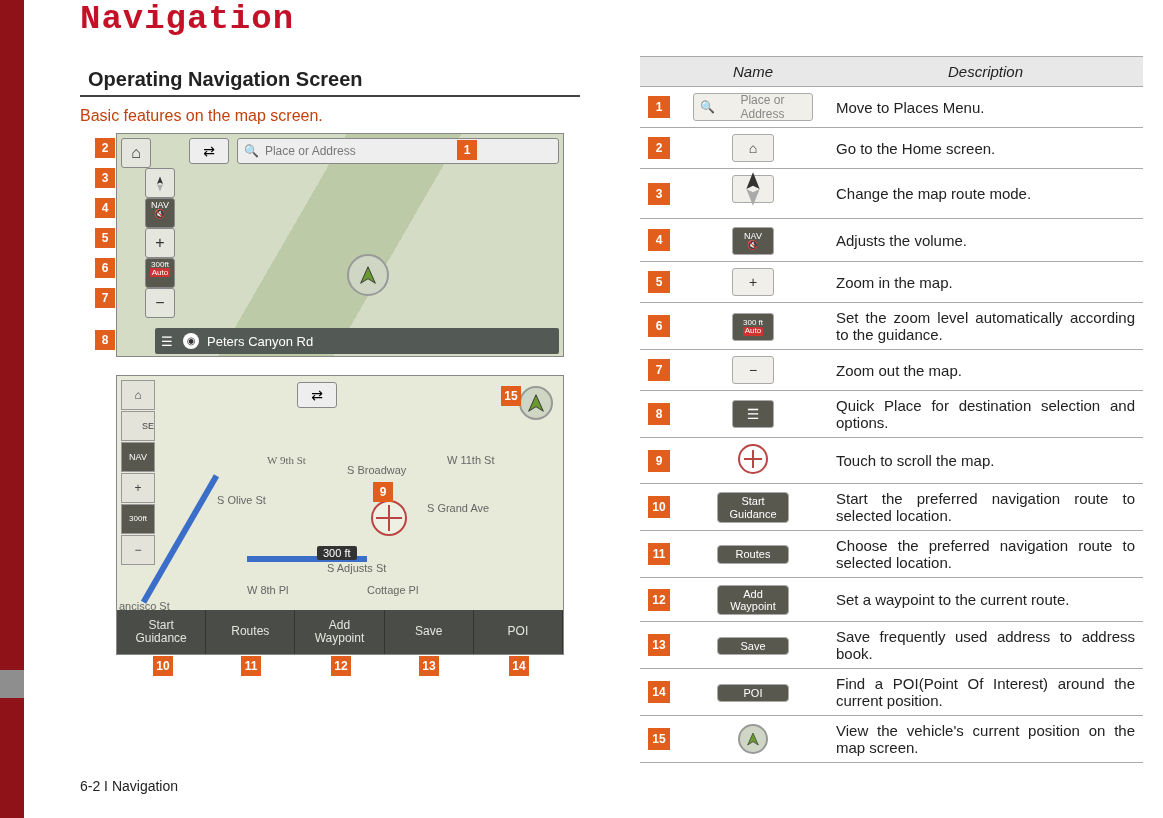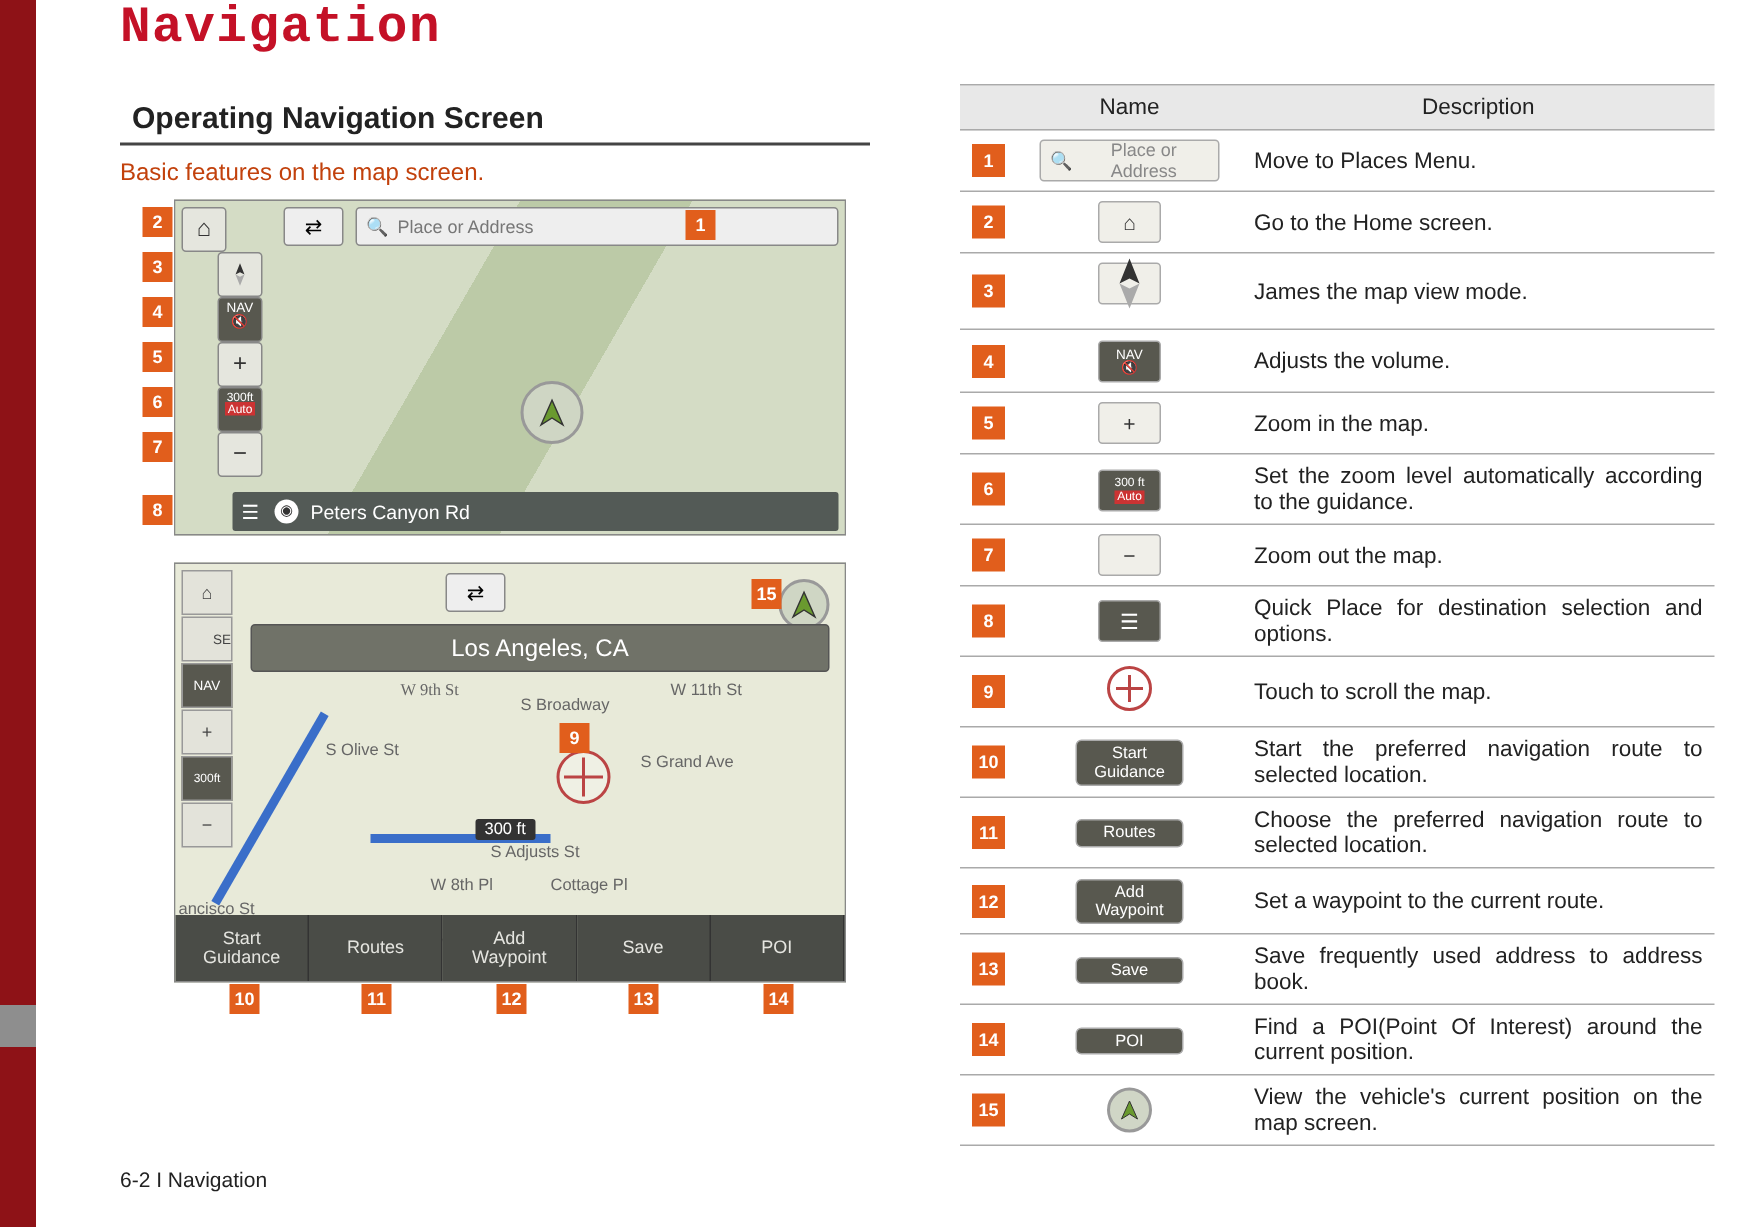--- a/index.html
+++ b/index.html
@@ -84,21 +84,21 @@
   .bottom-btns { position:absolute; left:0; right:0; bottom:0; height:44px; display:flex; }
   .bbtn { flex:1; background:#4a4c47; color:#e5e5e0; font-size:12px; display:flex; align-items:center; justify-content:center; border-right:1px solid #333; text-align:center; line-height:1.1; padding:0 2px; }
   .scale-tag { position:absolute; left:200px; top:170px; background:#333; color:#fff; font-size:11px; padding:1px 6px; border-radius:2px; }
   .scroll-cursor { position:absolute; left:254px; top:124px; width:36px; height:36px; border-radius:50%; border:2px solid #b44; background:rgba(255,255,255,.3); }
   .scroll-cursor::before, .scroll-cursor::after { content:''; position:absolute; background:#b44; }
   .scroll-cursor::before { left:50%; top:10%; width:2px; height:80%; margin-left:-1px; }
   .scroll-cursor::after { top:50%; left:10%; height:2px; width:80%; margin-top:-1px; }
 
   
   table.feature-table { width: 100%; border-collapse: collapse; font-size: 15px; color:#222; }
-  table.feature-table th { background:#e8e8e8; font-weight:normal; padding:6px 8px; border-bottom:1px solid #aaa; border-top:1px solid #aaa; }
+  table.feature-table th { background:#e8e8e8; font-weight:normal; padding:6px 8px; border-bottom:1px solid #aaa; border-top:1px solid #aaa;font-style:italic; }
   table.feature-table td { padding: 6px 8px; border-bottom: 1px solid #aaa; vertical-align: middle; }
   table.feature-table td.num-cell { width: 34px; text-align:center; }
   table.feature-table td.name-cell { width: 150px; text-align:center; }
   .num-badge { display:inline-block; width:22px; height:22px; background:#e15e1c; color:#fff; font-size:12px; font-weight:bold; line-height:22px; text-align:center; }
 
   
   .icon-box { display:inline-flex; width:42px; height:28px; background:#f0efe9; border:1px solid #aaa; border-radius:3px; align-items:center; justify-content:center; font-size:14px; color:#333; }
   .icon-box.dark { background:#58584f; color:#fff; font-size:11px; line-height:1.1; padding:2px 4px; height:auto; width:auto; min-width:72px; border-radius:4px; }
   .icon-box.wide { width: 120px; font-size:12px; color:#888; justify-content:flex-start; padding:0 6px; gap:4px; }
   .icon-scroll { width:30px; height:30px; border-radius:50%; border:2px solid #b44; position:relative; display:inline-block; }
@@ -177,32 +177,31 @@
           <div class="tb">+</div>
           <div class="tb" style="font-size:8px; background:#58584f; color:#fff;">300ft<br><span style="background:#c33;">Auto</span></div>
           <div class="tb">−</div>
         </div>
         <div style="position:absolute; top:6px; left:180px; width:40px; height:26px; background:#eee; border:1px solid #888; border-radius:3px; text-align:center; line-height:24px; font-size:14px;">⇄</div>
         <div class="loc-arrow s2-loc">
           <svg viewBox="0 0 24 24">
               <polygon points="12,3 20,21 12,16 4,21" fill="#6a9a2f" stroke="#333"></polygon>
             </svg>
         </div>
-        <div class="city-banner">Los Angeles, CA</div>
 
         <div class="route-line" style="left:60px; top:90px; height:146px; transform:rotate(30deg);"></div>
         <div class="route-line" style="left:130px; top:180px; width:120px; height:6px;"></div>
 
         <span class="street-lbl" style="left:150px; top:78px;font-family:Liberation Serif, serif;">W 9th St</span>
         <span class="street-lbl" style="left:230px; top:88px;">S Broadway</span>
         <span class="street-lbl" style="left:330px; top:78px;">W 11th St</span>
         <span class="street-lbl" style="left:100px; top:118px;">S Olive St</span>
         <span class="street-lbl" style="left:310px; top:126px;">S Grand Ave</span>
         <span class="street-lbl" style="left:210px; top:186px;">S Adjusts St</span>
-        <span class="street-lbl" style="left:130px; top:208px;margin-left:40px;">W 8th Pl</span>
+        <span class="street-lbl" style="left:130px; top:208px;">W 8th Pl</span>
         <span class="street-lbl" style="left:250px; top:208px;">Cottage Pl</span>
         <span class="street-lbl" style="left:2px; top:224px;">ancisco St</span>
         <span class="street-lbl" style="left:130px; top:248px;">James M Wood Blvd</span>
 
         <div class="scale-tag">300 ft</div>
         <div class="scroll-cursor"></div>
 
         <div class="bottom-btns">
           <div class="bbtn" style="white-space:pre;">Start
 Guidance</div>
@@ -247,21 +246,21 @@
               <td class="desc">Go to the Home screen.</td>
             </tr>
             <tr>
               <td class="num-cell"><span class="num-badge">3</span></td>
               <td class="name-cell"><span class="icon-box">
                   <svg viewBox="0 0 24 24">
                     <polygon points="12,2 16,12 12,10 8,12" fill="#333"></polygon>
                     <polygon points="12,22 16,12 12,14 8,12" fill="#aaa"></polygon>
                   </svg>
                 </span></td>
-              <td class="desc">James the map view mode.</td>
+              <td class="desc">Change the map route mode.</td>
             </tr>
             <tr>
               <td class="num-cell"><span class="num-badge">4</span></td>
               <td class="name-cell"><span class="icon-box" style="flex-direction:column;font-size:9px;line-height:1;background:#58584f;color:#fff;">
                   <span>NAV</span>
                   <span>🔇</span>
                 </span></td>
               <td class="desc">Adjusts the volume.</td>
             </tr>
             <tr>

